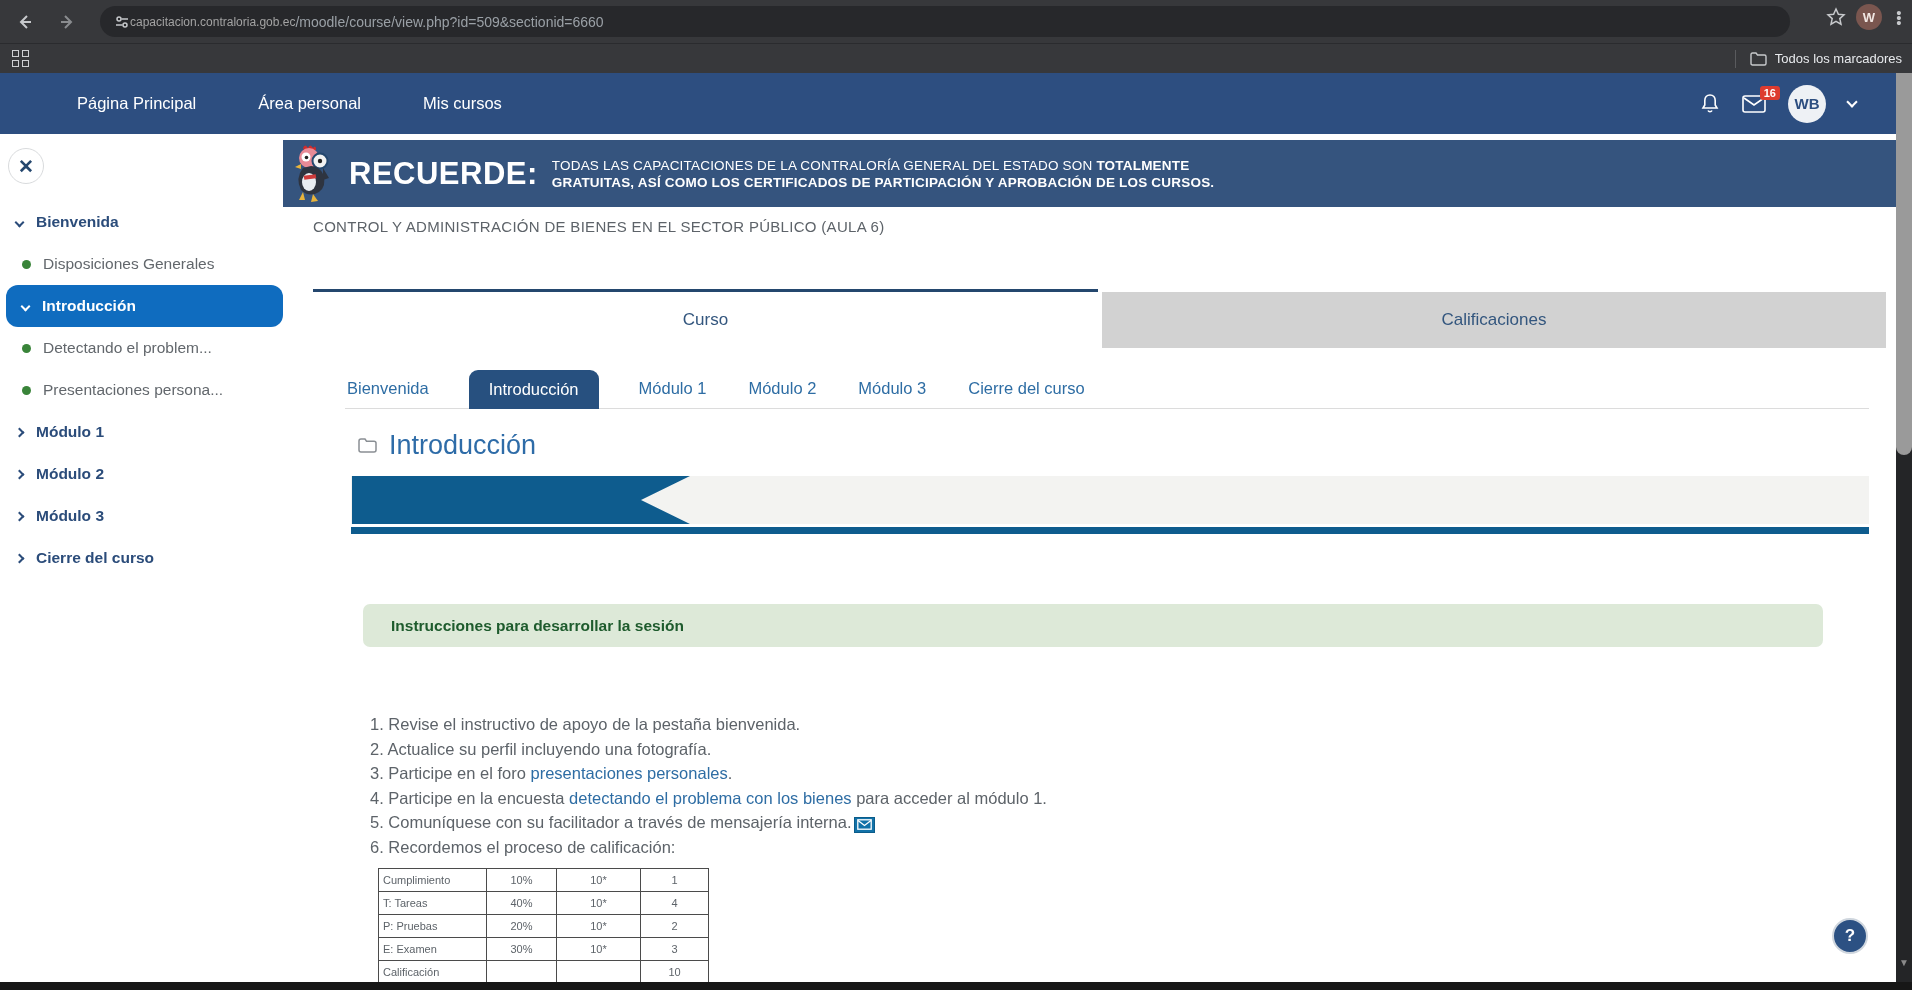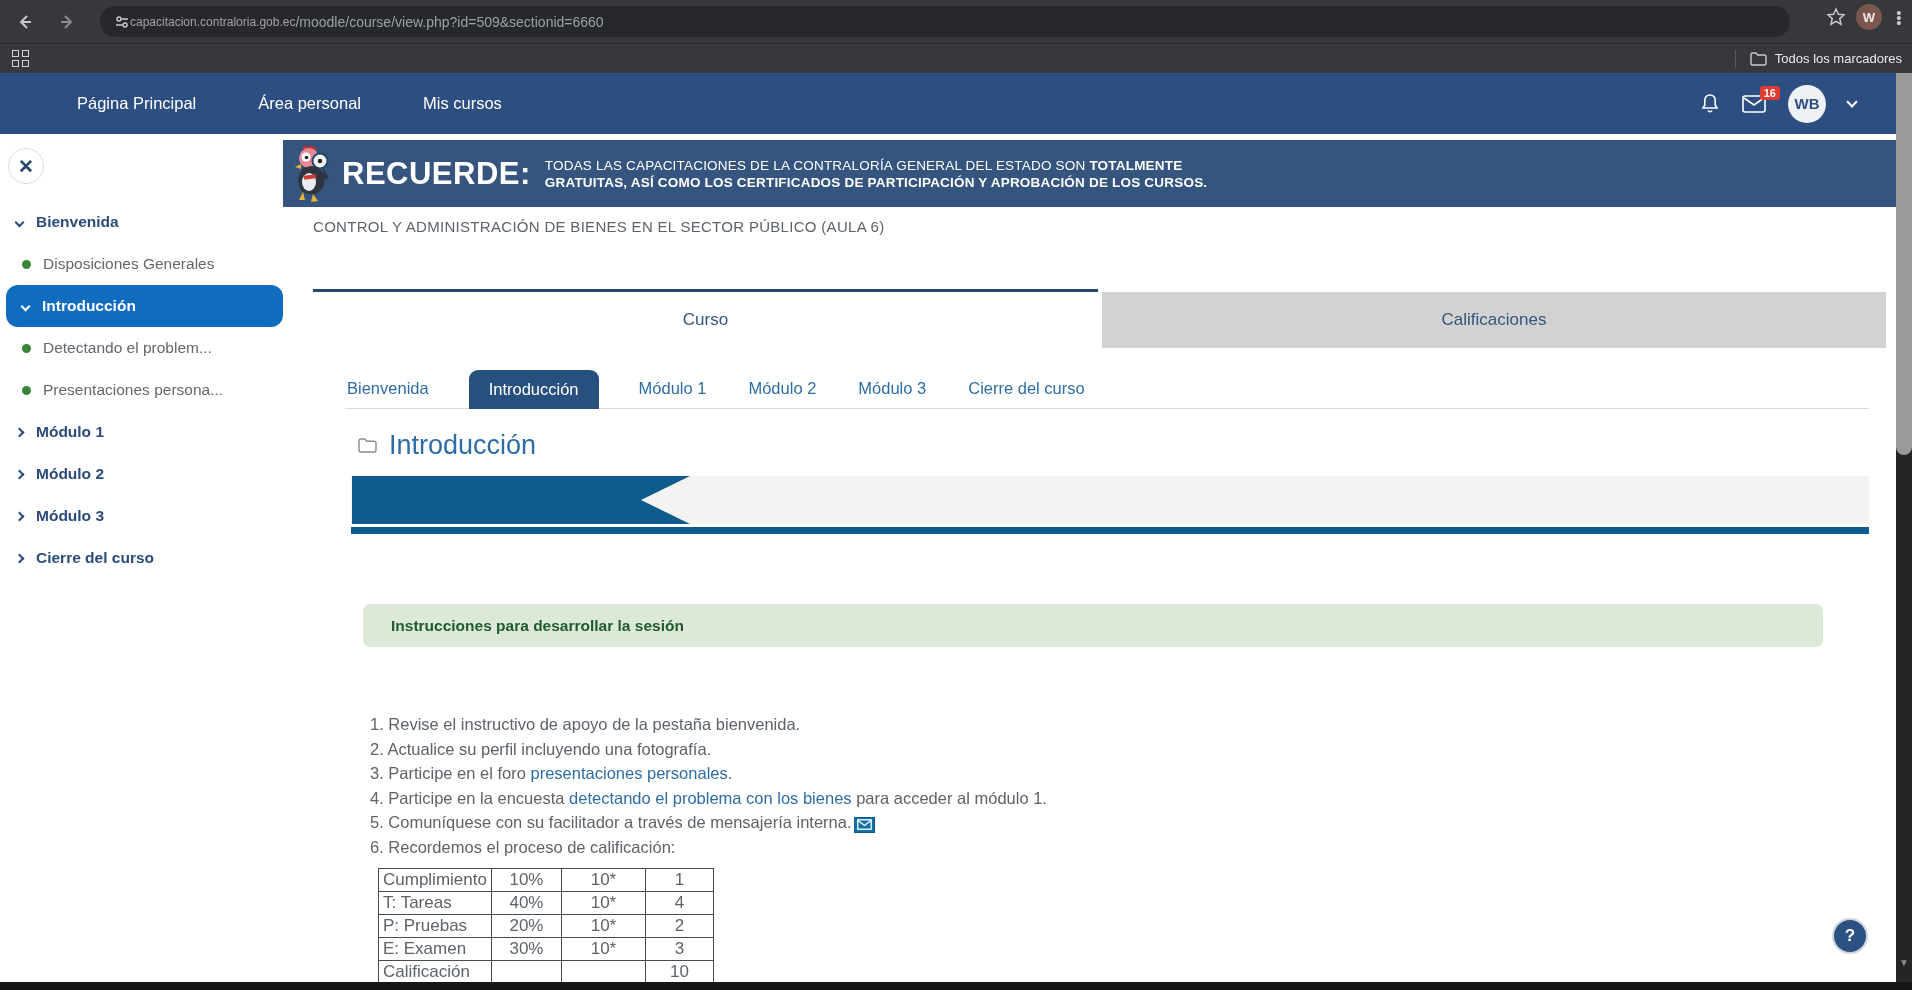--- a/index.html
+++ b/index.html
@@ -30,21 +30,21 @@
   .mail-wrap { position:relative; }
   .badge { position:absolute; top:-9px; right:-14px; background:#dd3b2f; color:#fff; font-size:11px; font-weight:bold; padding:1px 4px; border-radius:3px; }
   .avatar-wb { width:38px; height:38px; border-radius:50%; background:#eef1f5; color:#2d4e80; font-weight:bold; font-size:15px; display:flex; align-items:center; justify-content:center; }
   .chev { display:inline-block; width:8px; height:8px; border-right:2px solid; border-bottom:2px solid; }
   .chev.down { transform:rotate(45deg); }
   .chev.right { transform:rotate(-45deg); }
   .chev.white { border-color:#fff; margin-top:-4px; }
 
   
   .banner { position:absolute; left:283px; top:140px; width:1613px; height:67px; background:#35547e; display:flex; align-items:center; color:#fff; }
-  .banner-title { font-size:31px; font-weight:bold; margin:0 14px 0 1px; letter-spacing:0.5px; }
+  .banner-title { font-size:31px; font-weight:bold; margin:0 14px 0 8px; letter-spacing:0.5px; }
   .banner-text { font-size:13.5px; line-height:17px; letter-spacing:0.2px; }
   .banner-text b { font-weight:bold; }
 
   
   .sidebar { position:absolute; left:0; top:134px; width:283px; bottom:0; background:#fff; }
   .close-btn { position:absolute; left:8px; top:14px; width:36px; height:36px; border-radius:50%; border:1px solid #d9dbdd; background:#fff; color:#24476e; font-size:19px; font-weight:bold; display:flex; align-items:center; justify-content:center; cursor:pointer; }
   .side-list { position:absolute; top:67px; left:0; width:283px; }
   .side-item { height:42px; display:flex; align-items:center; font-size:15.5px; }
   .side-item .chev { border-color:#2b4c7a; margin-left:16px; margin-right:13px; width:7px; height:7px; }
   .side-item.bold { color:#2b4c7a; font-weight:bold; }
@@ -63,21 +63,21 @@
   .section-head { position:absolute; left:358px; top:430px; display:flex; align-items:center; gap:12px; color:#2e6ca8; font-size:27px; }
   .ribbon-strip { position:absolute; left:351px; top:476px; width:1518px; height:48px; background:#f3f3f1; }
   .ribbon { position:absolute; left:1px; top:0; width:338px; height:48px; background:#0e5c8e;
             clip-path:polygon(0 0,100% 0,85.5% 50%,100% 100%,0 100%); }
   .blue-bar { position:absolute; left:351px; top:527px; width:1518px; height:7px; background:#0e5c8e; }
   .green-box { position:absolute; left:363px; top:604px; width:1460px; height:43px; background:#dde9d8; border-radius:7px; display:flex; align-items:center; }
   .green-box span { margin-left:28px; font-size:15.5px; font-weight:bold; color:#1e5b2d; }
   .steps { position:absolute; left:370px; top:712px; font-size:16.5px; color:#5d6369; line-height:24.5px; }
   .steps a { color:#2e6da4; text-decoration:none; cursor:pointer; }
   .mail-inline { display:inline-flex; align-items:center; justify-content:center; width:21px; height:16px; background:#1272a8; border:1px solid #0b5c8a; vertical-align:-2px; margin-left:2px; }
-  .grade-table { position:absolute; left:378px; top:868px; border-collapse:collapse; font-size:17px; color:#5d6369; }
+  .grade-table { position:absolute; left:378px; top:868px; border-collapse:collapse; font-size:11px; color:#5d6369; }
   .grade-table td { border:1px solid #4b4b4b; height:23px; padding:0 4px; }
   .grade-table td.c0 { width:108px; text-align:left; }
   .grade-table td.c1 { width:70px; text-align:center; }
   .grade-table td.c2 { width:84px; text-align:center; }
   .grade-table td.c3 { width:68px; text-align:center; }
 
   .help-btn { position:absolute; left:1832px; top:918px; width:36px; height:36px; border-radius:50%; background:#2c5183; border:2px solid #cfd6de; color:#fff; font-size:17px; font-weight:bold; display:flex; align-items:center; justify-content:center; cursor:pointer; }
 
   
   .page-scrollbar { position:absolute; right:0; top:73px; width:16px; height:909px; background:#242527; }

